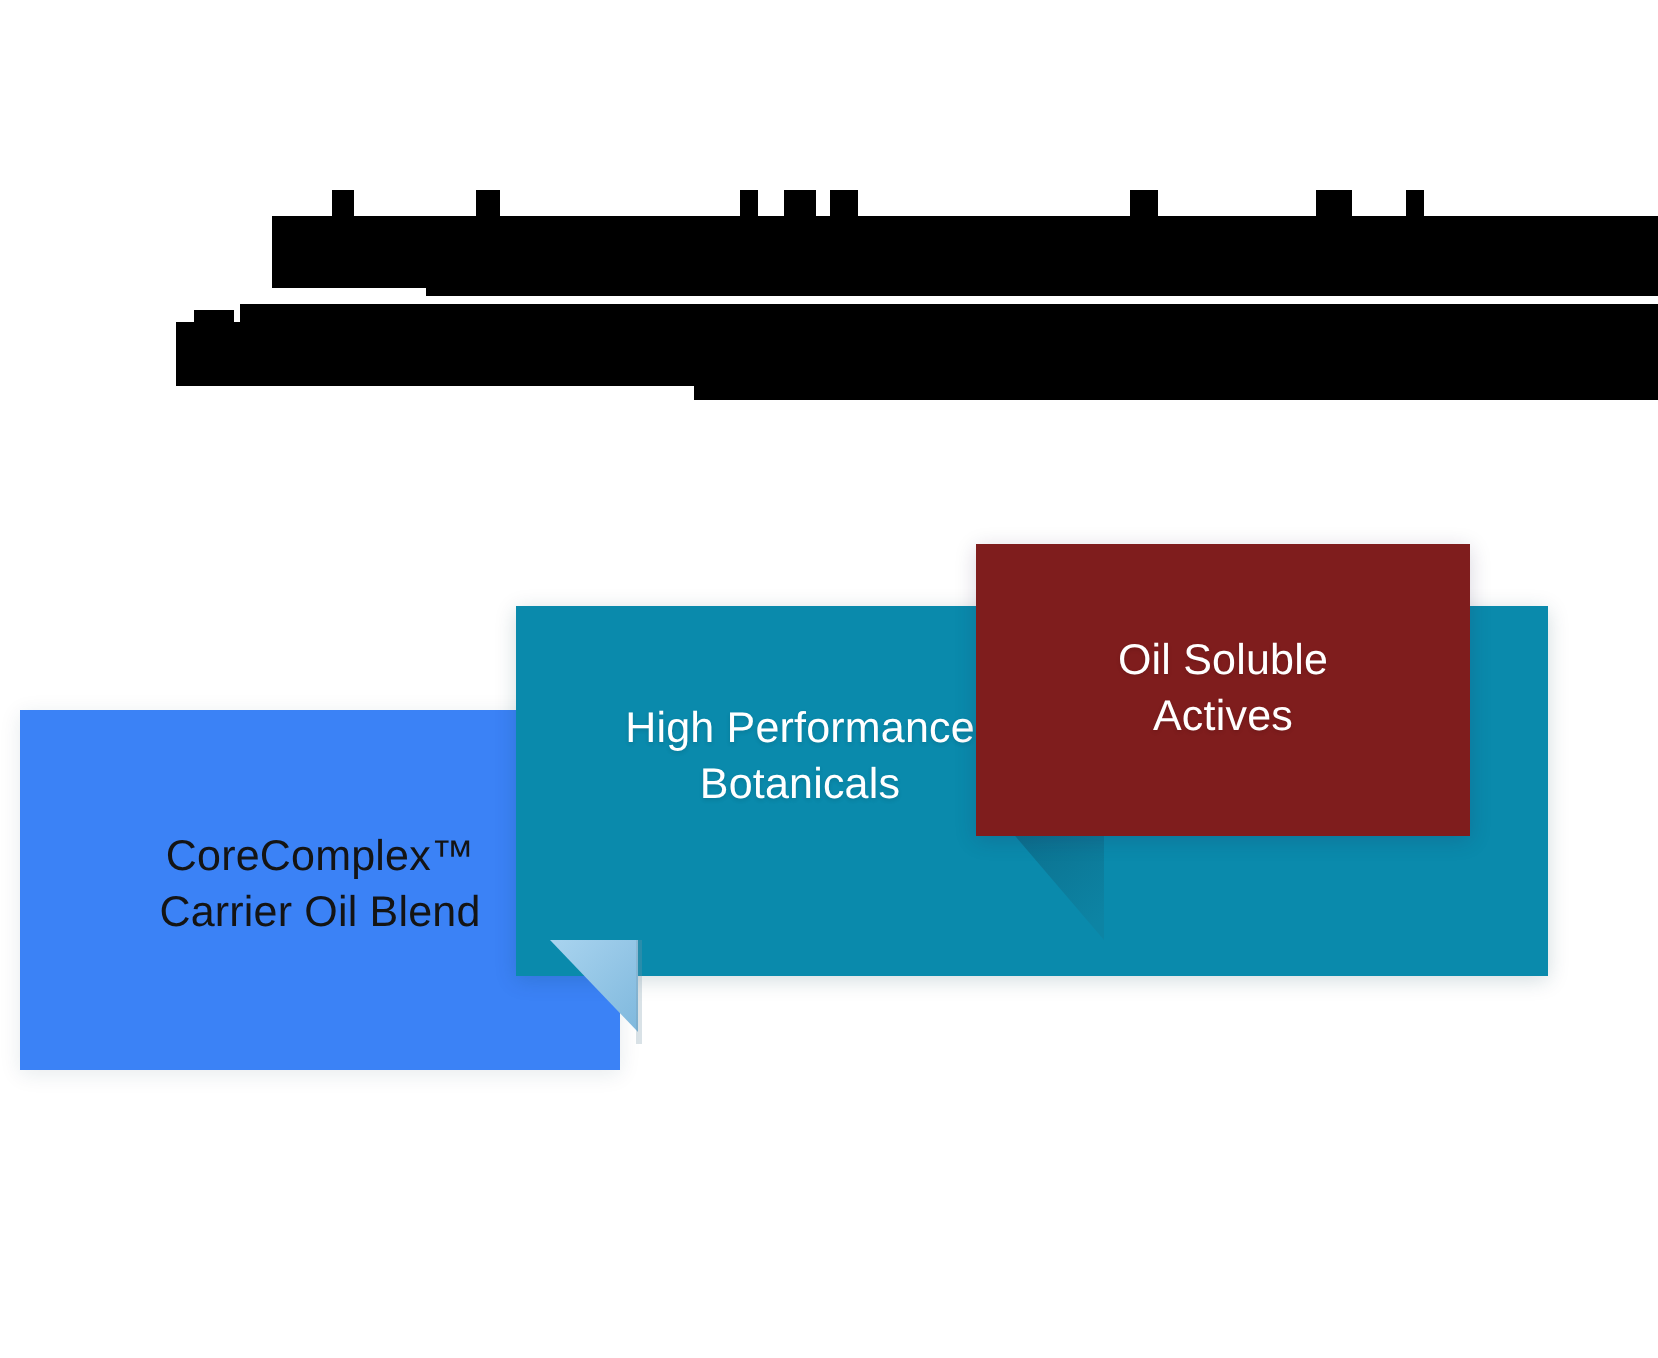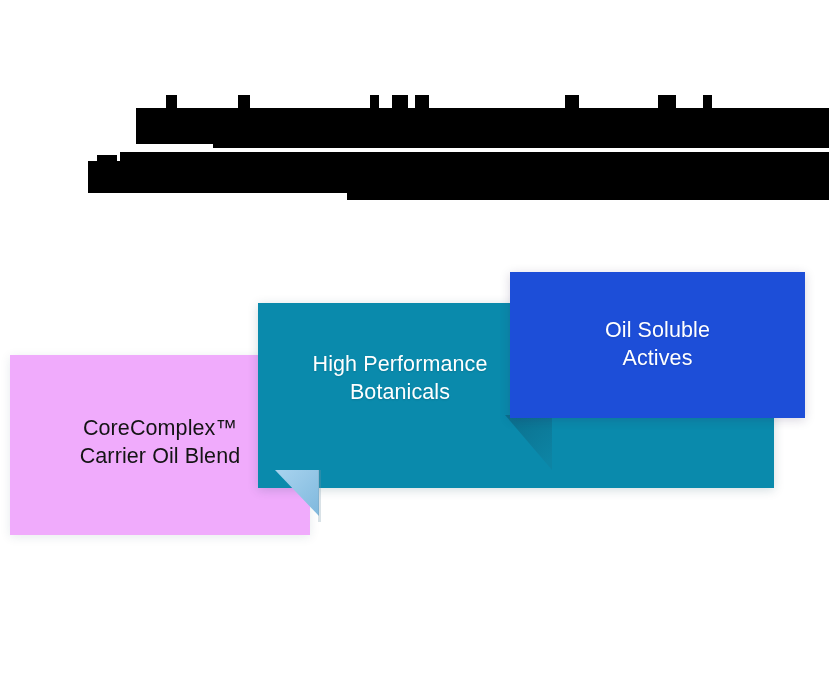--- a/index.html
+++ b/index.html
@@ -69,21 +69,21 @@
     white-space: pre-line;
     letter-spacing: 0.1px;
   }
 
   
   #card-carrier {
     left: 10px;
     top: 355px;
     width: 300px;
     height: 180px;
-    background: #f0abfc;
+    background: #3b82f6;
     box-shadow: 0 2px 10px rgba(20, 60, 80, 0.10);
     z-index: 1;
   }
   #card-carrier .card-label {
     color: #141414;
     font-size: 21.5px;
     padding-bottom: 4px;
   }
 
   
@@ -102,25 +102,25 @@
     font-size: 21.5px;
     position: absolute;
     left: 12px;
     top: 48px;
     width: 260px;
     text-shadow: 0 1px 2px rgba(0,0,0,0.12);
   }
 
   
   #card-actives {
-    left: 510px;
+    left: 488px;
     top: 272px;
-    width: 295px;
+    width: 247px;
     height: 146px;
-    background: #1d4ed8;
+    background: #7f1d1d;
     box-shadow: 0 2px 10px rgba(40, 20, 70, 0.18);
     z-index: 4;
   }
   #card-actives .card-label {
     color: #ffffff;
     font-size: 21.5px;
     text-shadow: 0 1px 2px rgba(0,0,0,0.12);
   }
 
   

